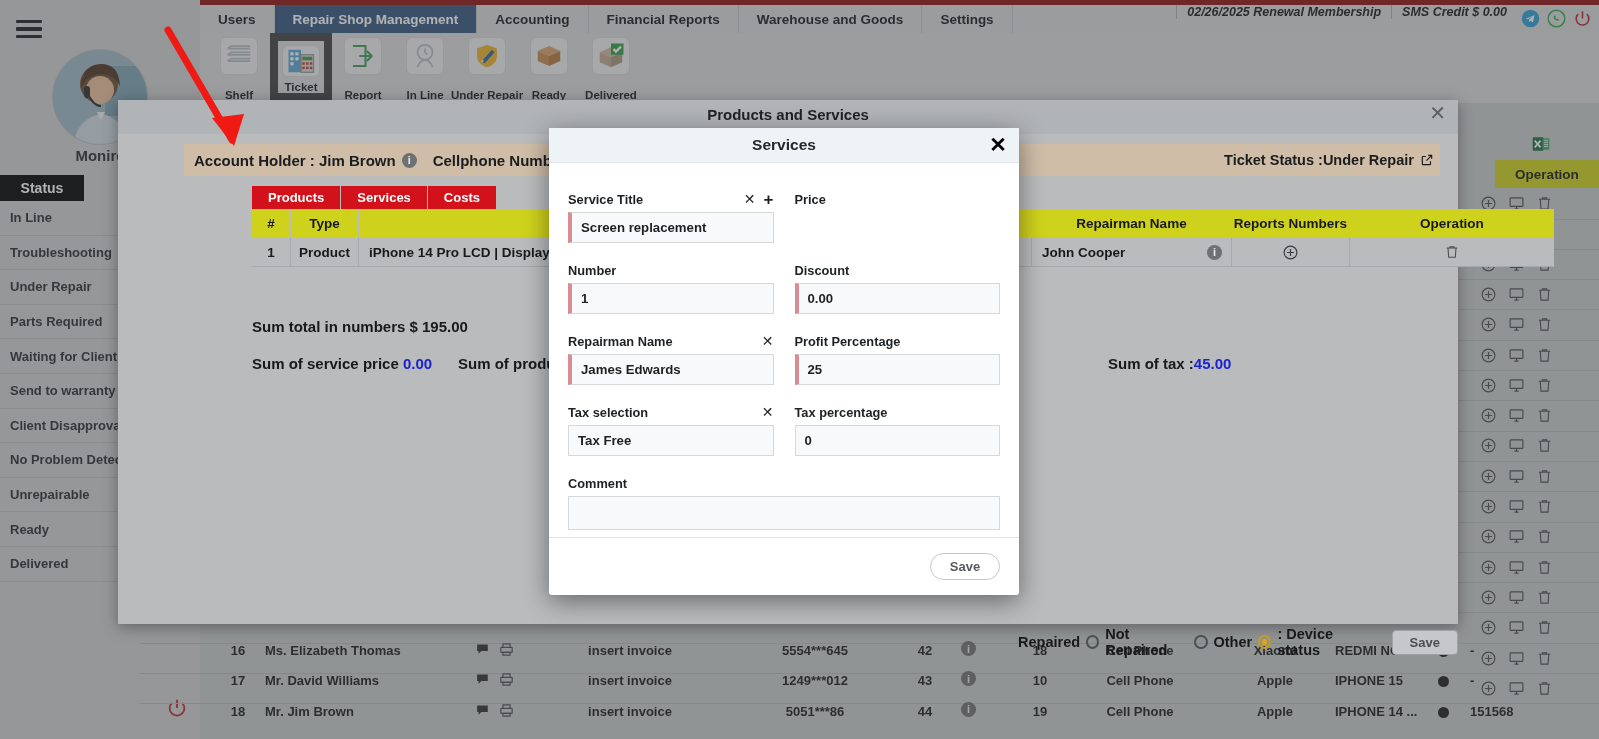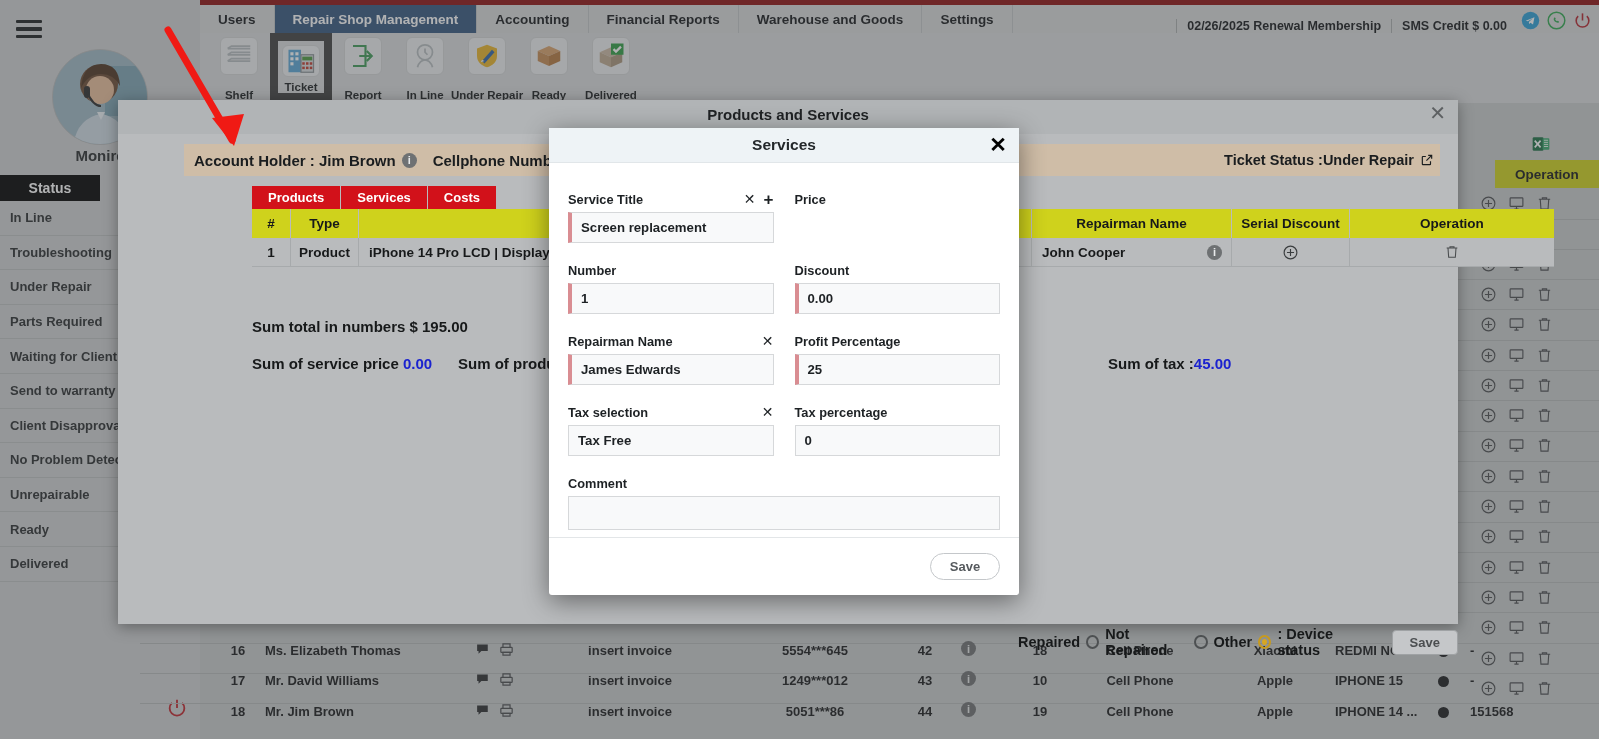--- a/index.html
+++ b/index.html
@@ -19,21 +19,21 @@
   .red-strip-left { position:absolute; left:0; top:0; width:200px; height:5px; background:#cfd1d2;}
 
   
   .navbar { position: absolute; left: 200px; top: 5px; width: 1399px; height: 28px;
             background: #d7d9da; display: flex; align-items: stretch; }
   .nav-tab { padding: 0 18px; display: flex; align-items: center; justify-content: center;
              font-size: 13.5px; font-weight: bold; color: #15181a; border-right: 1px solid #c2c5c6;
              white-space: nowrap; }
   .nav-tab.active { background: #34567f; color: #ffffff; }
 
-  .nav-right { margin-left: auto; display: flex; align-items: flex-end; gap: 0; padding-right: 4px;}
+  .nav-right { margin-left: auto; display: flex; align-items: flex-start; gap: 0; padding-right: 4px; font-style: italic;}
   .nav-info { font-size: 12.5px; font-weight: bold; color: #15181a; padding: 0 10px;
               border-left: 1px solid #a9acad; white-space: nowrap; }
   .nav-ico { width: 26px; height: 26px; display: flex; align-items: center; justify-content: center; }
 
   
   .toolbar { position: absolute; left: 200px; top: 33px; width: 1399px; height: 70px;
              background: #d9dbdc; display: flex; align-items: flex-start; padding-left: 8px; }
   .tool-btn { width: 62px; height: 68px; display: flex; flex-direction: column;
               align-items: center; justify-content: space-between; padding-top: 4px; }
   .tool-btn.sel { border: 8px solid #404040; }
@@ -47,21 +47,21 @@
   .hamburger { position: absolute; left: 16px; top: 15px; width: 26px; height: 18px;
                display: flex; flex-direction: column; justify-content: space-between; }
   .hamburger i { display: block; height: 3.2px; background: #1c1f21; border-radius: 1px; }
   .avatar { position: absolute; left: 52px; top: 44px; width: 96px; height: 96px; border-radius: 50%;
             overflow: hidden; border: 1px solid #b9bbbc; background: #b3b6b8; }
   .avatar svg { display:block; }
   .avatar-name { position: absolute; left: 0; top: 142px; width: 200px; text-align: center;
                  font-size: 15px; font-weight: bold; color: #2a2d2f; }
 
   
-  .status-head { position: absolute; left: 0; top: 175px; width: 100px; height: 26px; background: #000;
+  .status-head { position: absolute; left: 0; top: 175px; width: 84px; height: 26px; background: #000;
                  color: #fff; font-size: 14px; font-weight: bold; display: flex; align-items: center;
                  justify-content: center; }
   .status-list { position: absolute; left: 0; top: 201px; width: 140px; }
   .status-item { height: 34.6px; display: flex; align-items: center; padding-left: 10px;
                  font-size: 13px; font-weight: bold; color: #2a2d2f; border-bottom: 1px solid #bcbfc0;
                  white-space: nowrap; overflow: hidden; }
   .power-left { position: absolute; left: 166px; top: 692px; width: 22px; height: 22px; }
 
   
   .bg-table { position: absolute; left: 140px; top: 160px; width: 1459px; height: 579px; }
@@ -676,21 +676,21 @@
           <div class="ps-tab">Products</div>
           <div class="ps-tab hl">Services</div>
           <div class="ps-tab">Costs</div>
         </div>
 
       <div class="pt-head">
         <div class="pt-cell" style="width:39px;">#</div>
         <div class="pt-cell" style="width:68px;">Type</div>
         <div class="pt-cell" style="width:673px;">Title</div>
         <div class="pt-cell" style="width:200px;">Repairman Name</div>
-        <div class="pt-cell" style="width:118px;">Serial Discount</div>
+        <div class="pt-cell" style="width:118px;">Reports Numbers</div>
         <div class="pt-cell" style="width:204px;border-right:none;">Operation</div>
       </div>
 
       <div class="pt-row">
         <div class="pr-cell" style="width:39px;justify-content:center;">1</div>
         <div class="pr-cell" style="width:68px;justify-content:center;">Product</div>
         <div class="pr-cell" style="width:673px;padding-left:10px;">iPhone 14 Pro LCD | Display</div>
         <div class="pr-cell" style="width:200px;padding-left:10px;">
           <span>John Cooper</span>
           <span class="info-ico" style="margin-left:auto;margin-right:9px;">i</span>

